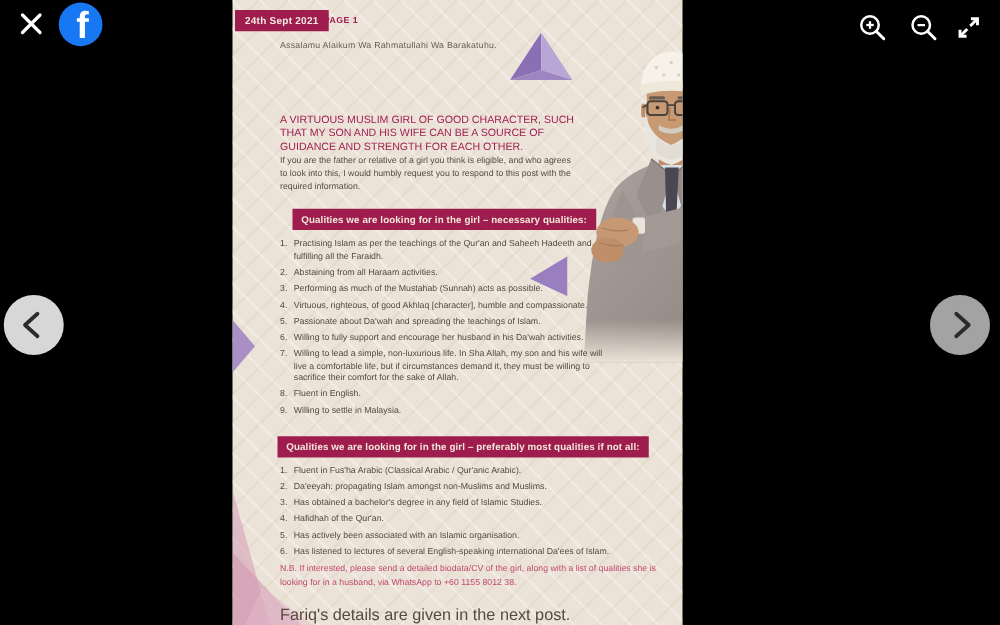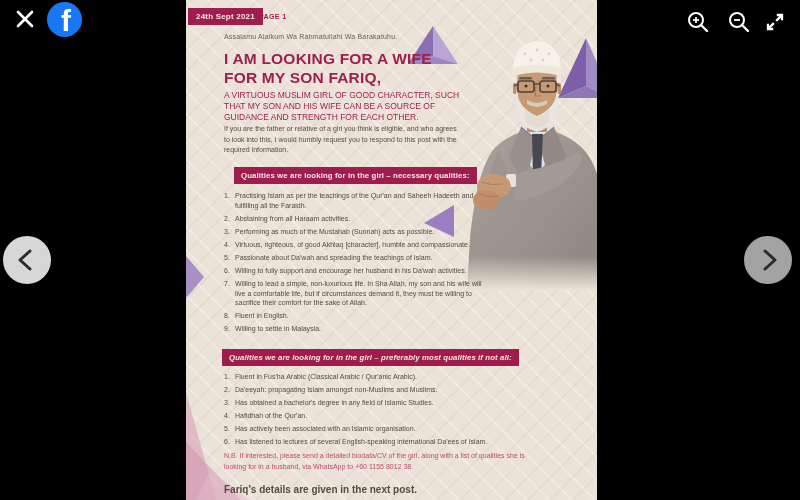--- a/index.html
+++ b/index.html
@@ -15,46 +15,46 @@
              font-weight:bold; font-size:30px; text-align:center; line-height:32px; }
   .tb-zoom-in { left:684px; top:8px; width:28px; height:28px; }
   .tb-zoom-out { left:725px; top:8px; width:28px; height:28px; }
   .tb-fullscreen { left:761px; top:8px; width:28px; height:28px; }
   .nav { position:absolute; top:236px; width:48px; height:48px; border-radius:50%; border:none; cursor:pointer; }
   .nav.prev { left:3px; background:#d7d7d7; }
   .nav.next { left:744px; background:#a3a3a3; }
   .nav svg { display:block; margin:auto; }
 
   
-  .poster { position:absolute; left:186px; top:0; width:411px; height:500px; overflow:hidden;
+  .poster { position:absolute; left:186px; top:0; width:360px; height:500px; overflow:hidden;
             background-color:#ece3d8;
             background-image:
               repeating-linear-gradient(45deg, rgba(255,255,255,.28) 0 2px, transparent 2px 16px),
               repeating-linear-gradient(-45deg, rgba(201,185,168,.18) 0 2px, transparent 2px 16px);
   }
   .date-badge { position:absolute; left:2px; top:8px; background:#9e1d4e; color:#f4e9e0;
                 font-size:8px; font-weight:bold; padding:4px 8px; letter-spacing:.2px; }
   .page-label { position:absolute; left:73px; top:13px; color:#9e1d4e; font-size:7px; font-weight:bold; letter-spacing:.4px; }
   .greeting { position:absolute; left:38px; top:33px; color:#6a5c52; font-size:7px; letter-spacing:.2px; }
   .headline { position:absolute; left:38px; top:50px; color:#a01e4f; font-size:15.5px; font-weight:bold;
               line-height:1.2; letter-spacing:.2px; }
   .subhead { position:absolute; left:38px; top:90px; width:252px; color:#a01e4f; font-size:8.5px;
              font-weight:normal; line-height:1.3; }
   .intro { position:absolute; left:38px; top:124px; width:235px; color:#564a41; font-size:7px; line-height:1.5; }
   .banner { position:absolute; display:inline-block; background:#9e1d4e; color:#f2e8da;
             font-size:7.8px; font-weight:bold; padding:4px 7px; letter-spacing:.1px; }
   .banner1 { left:48px; top:167px; }
-  .banner2 { left:36px; top:349px;font-style:italic; }
+  .banner2 { left:36px; top:349px; }
   ol.qlist { position:absolute; list-style:none; counter-reset:n; color:#544940; font-size:7px; line-height:1.4; }
   ol.qlist li { counter-increment:n; position:relative; padding-left:11px; margin-bottom:3.2px; }
   ol.qlist li::before { content:counter(n) "."; position:absolute; left:0; }
   .list1 { left:38px; top:191px; width:268px; }
   .list2 { left:38px; top:372px; width:282px; }
   .note { position:absolute; left:38px; top:451px; width:302px; color:#c0496f; font-size:7px; line-height:1.55; }
-  .footer-line { position:absolute; left:38px; top:484px; color:#554940; font-size:10px; font-weight:bold; }
+  .footer-line { position:absolute; left:38px; top:484px; color:#554940; font-size:13px; font-weight:normal; }
 
   .deco { position:absolute; }
   .man-svg { position:absolute; left:279px; top:28px; width:150px; height:262px; }
 </style>
 </head>
 <body>
 
 <div class="stage">
 
   <button class="chrome-btn close-btn">
@@ -190,24 +190,20 @@
         <circle cx="83" cy="58" r="1.5" fill="#3c332c"></circle>
       <path d="M71,58 L70,68 L76,68" stroke="#a8764f" stroke-width="1.2" fill="none"></path>
 
       <rect x="0" y="228" width="150" height="34" fill="url(#fadeGrad)"></rect>
     </svg>
 
     <div class="date-badge">24th Sept 2021</div>
     <div class="page-label">PAGE 1</div>
     <div class="greeting">Assalamu Alaikum Wa Rahmatullahi Wa Barakatuhu.</div>
 
-    <div class="headline">
-      <span>I AM LOOKING FOR A WIFE</span><br>
-      <span>FOR MY SON FARIQ,</span>
-    </div>
 
     <div class="subhead">A VIRTUOUS MUSLIM GIRL OF GOOD CHARACTER, SUCH THAT MY SON AND HIS WIFE CAN BE A SOURCE OF GUIDANCE AND STRENGTH FOR EACH OTHER.</div>
     <p class="intro">If you are the father or relative of a girl you think is eligible, and who agrees to look into this, I would humbly request you to respond to this post with the required information.</p>
 
     <div class="banner banner1">Qualities we are looking for in the girl – necessary qualities:</div>
     <ol class="qlist list1">
         <li>Practising Islam as per the teachings of the Qur'an and Saheeh Hadeeth and fulfilling all the Faraidh.</li>
         <li>Abstaining from all Haraam activities.</li>
         <li>Performing as much of the Mustahab (Sunnah) acts as possible.</li>
         <li>Virtuous, righteous, of good Akhlaq [character], humble and compassionate.</li>

